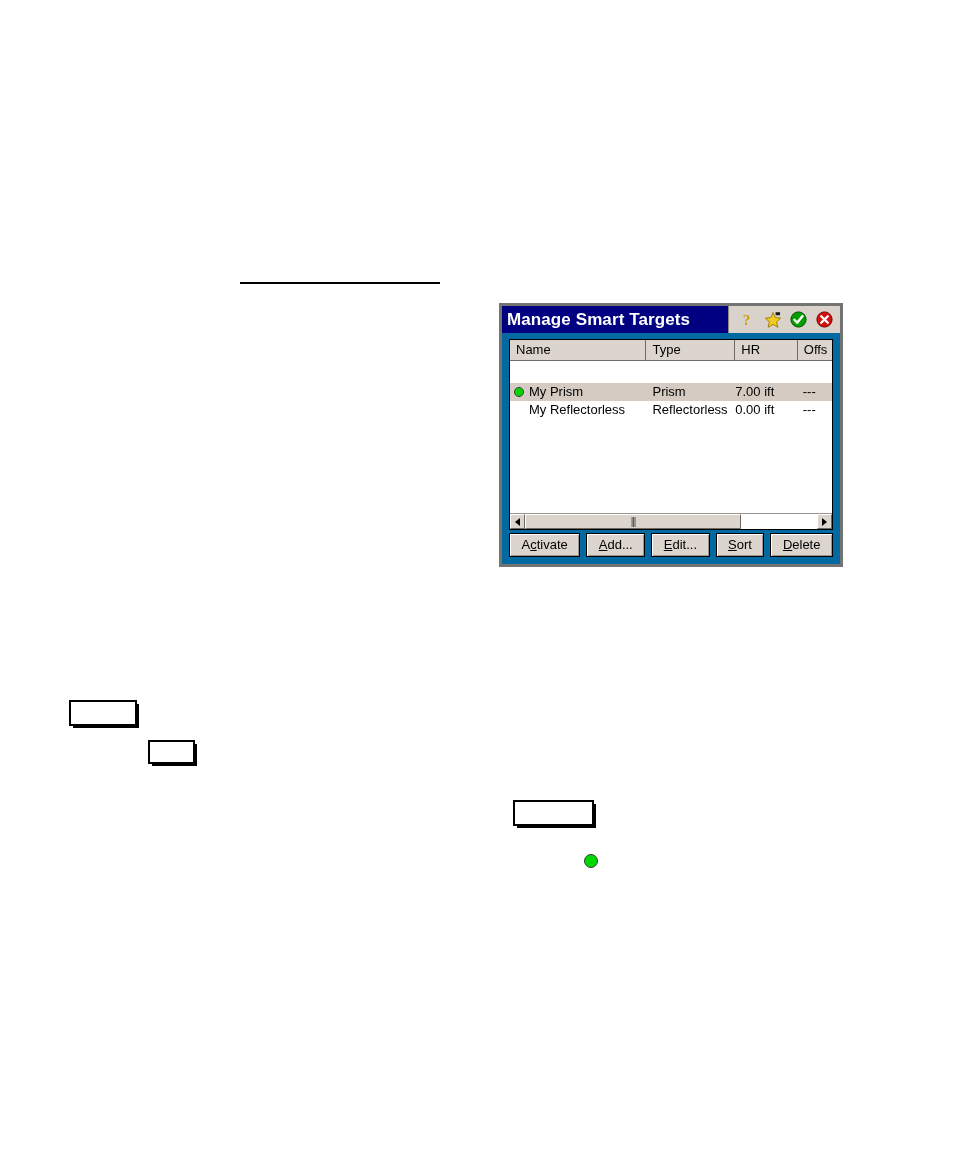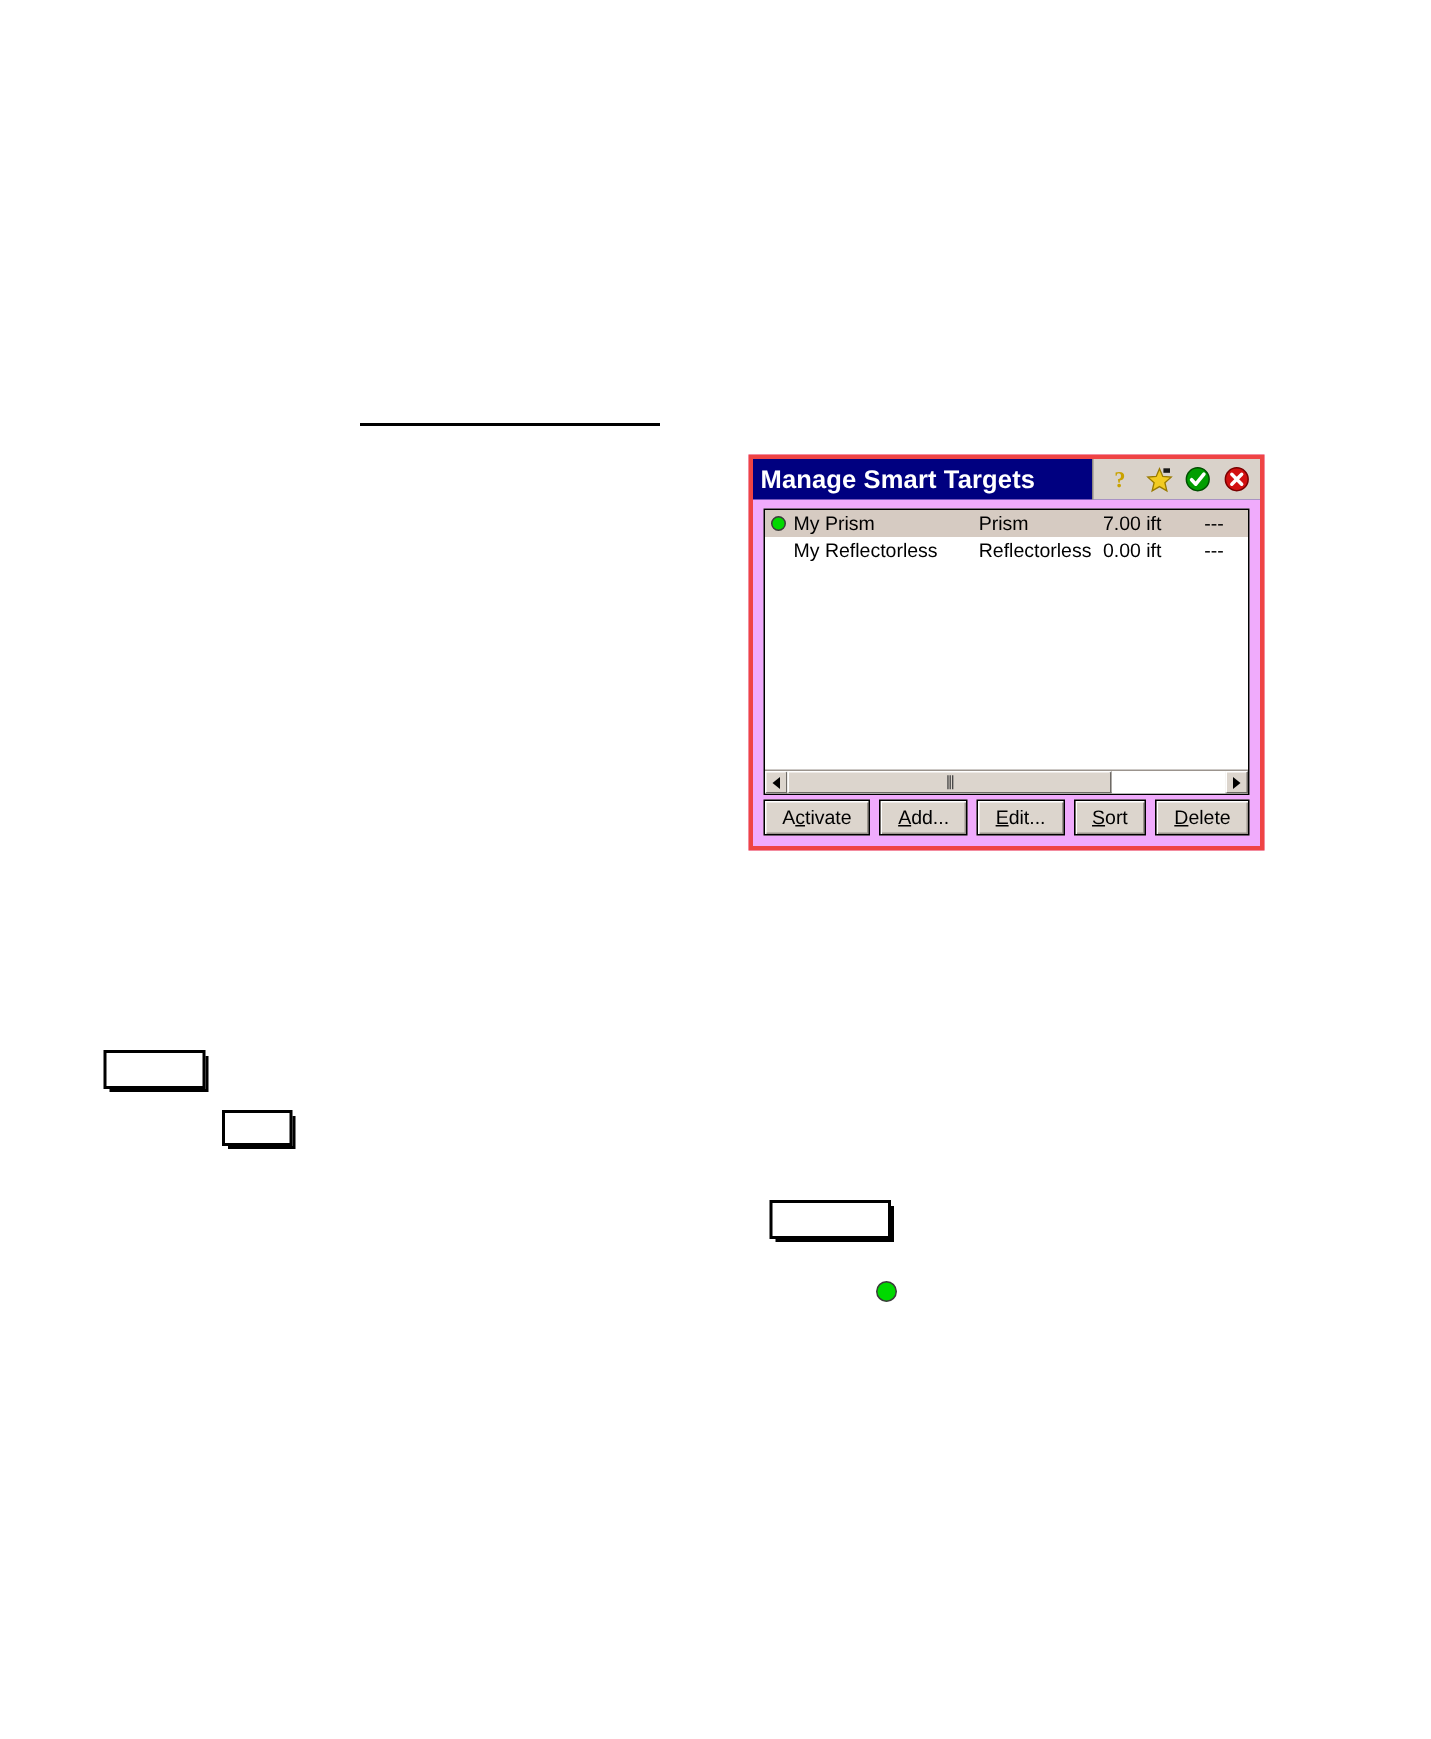--- a/index.html
+++ b/index.html
@@ -48,22 +48,22 @@
     box-sizing: border-box;
   }
 
   
   #dialog {
     position: absolute;
     left: 499px;
     top: 303px;
     width: 344px;
     height: 264px;
-    background: #f0abfc;
-    border: 3px solid #ef4444;
+    background: #0369a1;
+    border: 3px solid #737373;
     box-sizing: border-box;
     display: flex;
     flex-direction: column;
   }
 
   
   .titlebar {
     height: 27px;
     flex: 0 0 27px;
     background: #000080;
@@ -139,21 +139,21 @@
     box-sizing: border-box;
     overflow: hidden;
     white-space: nowrap;
     cursor: pointer;
   }
   .hdr-cell.c-name { width: 140px; }
   .hdr-cell.c-type { width: 91px; }
   .hdr-cell.c-hr   { width: 64px; }
   .hdr-cell.c-off  { width: 35px; border-right: none; }
 
-  .rows { flex: 1 1 auto; background: #ffffff; }
+  .rows { flex: 1 1 auto; background: #ffffff; margin-top: 22px; }
   .row {
     display: flex;
     height: 18px;
     align-items: center;
     font-size: 13px;
     color: #000000;
     cursor: pointer;
   }
   .row.selected { background: #d6cbc2; }
   .cell {
@@ -291,20 +291,26 @@
         </svg>
       </div>
 
     </div>
   </div>
 
   <div class="dlg-body">
 
     <div class="listctl">
 
+      <div class="hdr-row">
+        <div class="hdr-cell c-name">Name</div>
+        <div class="hdr-cell c-type">Type</div>
+        <div class="hdr-cell c-hr">HR</div>
+        <div class="hdr-cell c-off">Offs</div>
+      </div>
 
       <div class="rows">
 
         <div class="row selected">
           <div class="cell c-name">
             <span class="marker on"></span>
             <span>My Prism</span>
           </div>
           <div class="cell c-type">Prism</div>
           <div class="cell c-hr">7.00 ift</div>

